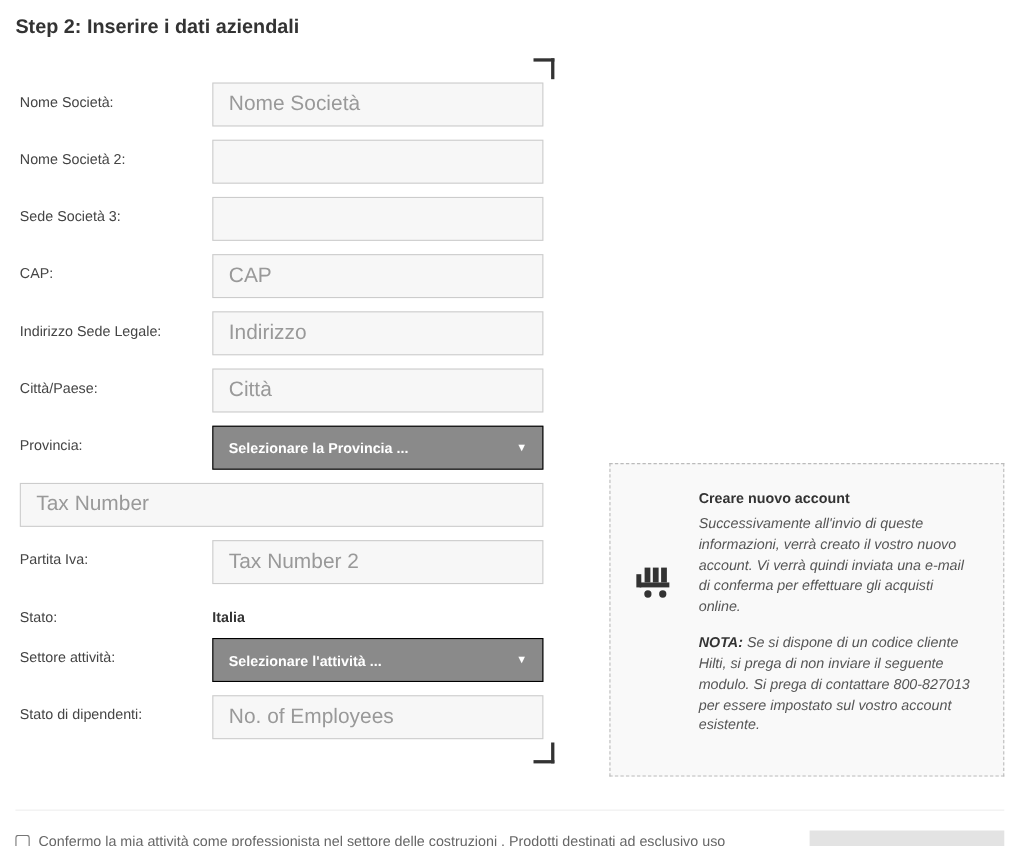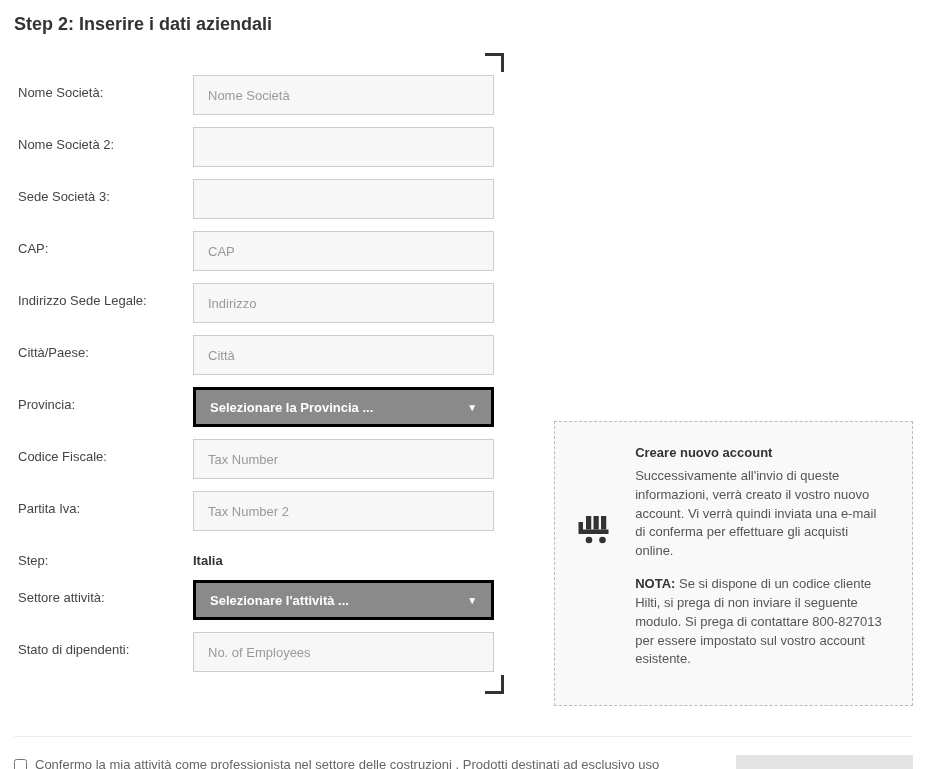--- a/index.html
+++ b/index.html
@@ -52,33 +52,33 @@
     font-size: 13px;
     color: #444;
     padding-top: 10px;
   }
   .form-input, .form-select {
     flex: 1;
     height: 40px;
     border: 1px solid #ccc;
     background: #f7f7f7;
     padding: 0 14px;
-    font-size: 13px;
+    font-size: 19px;
     color: #333;
   }
   .form-input::placeholder { color: #999; }
   .form-select {
     background: #8a8a8a;
     color: #fff;
     font-weight: bold;
     display: flex;
     align-items: center;
     justify-content: space-between;
     cursor: pointer;
-    border: 3px solid #000000;
+    border: 1px solid #000000;
     font-size: 13px;
   }
   .form-select .caret {
     font-size: 10px;
     color: #fff;
   }
   .static-value {
     flex: 1;
     padding-top: 10px;
     font-size: 13px;
@@ -103,21 +103,21 @@
   .info-text {
     font-size: 13px;
     color: #555;
     line-height: 1.45;
   }
   .info-title {
     font-weight: bold;
     color: #333;
     margin-bottom: 4px;
   }
-  .info-text p { margin-bottom: 14px; }
+  .info-text p { margin-bottom: 14px; font-style: italic; }
   .info-text p:last-child { margin-bottom: 14px; }
   .info-text .nota { font-weight: bold; color: #333; }
   hr.divider {
     border: none;
     border-top: 1px solid #eee;
     margin: 30px 0 18px 0;
   }
   .footer-row {
     display: flex;
     justify-content: space-between;
@@ -201,31 +201,30 @@
 
     <div class="form-row">
       <div class="form-label">Provincia:</div>
       <div class="form-select">
         <span>Selezionare la Provincia ...</span>
         <span class="caret">▼</span>
       </div>
     </div>
 
     <div class="form-row">
-      <div class="form-label">Codice Fiscale:</div>
       <input class="form-input" type="text" placeholder="Tax Number" style="">
     </div>
 
     <div class="form-row">
       <div class="form-label">Partita Iva:</div>
       <input class="form-input" type="text" placeholder="Tax Number 2" style="">
     </div>
 
     <div class="form-row">
-      <div class="form-label">Step:</div>
+      <div class="form-label">Stato:</div>
       <div class="static-value">Italia</div>
     </div>
 
     <div class="form-row">
       <div class="form-label">Settore attività:</div>
       <div class="form-select">
         <span>Selezionare l'attività ...</span>
         <span class="caret">▼</span>
       </div>
     </div>

